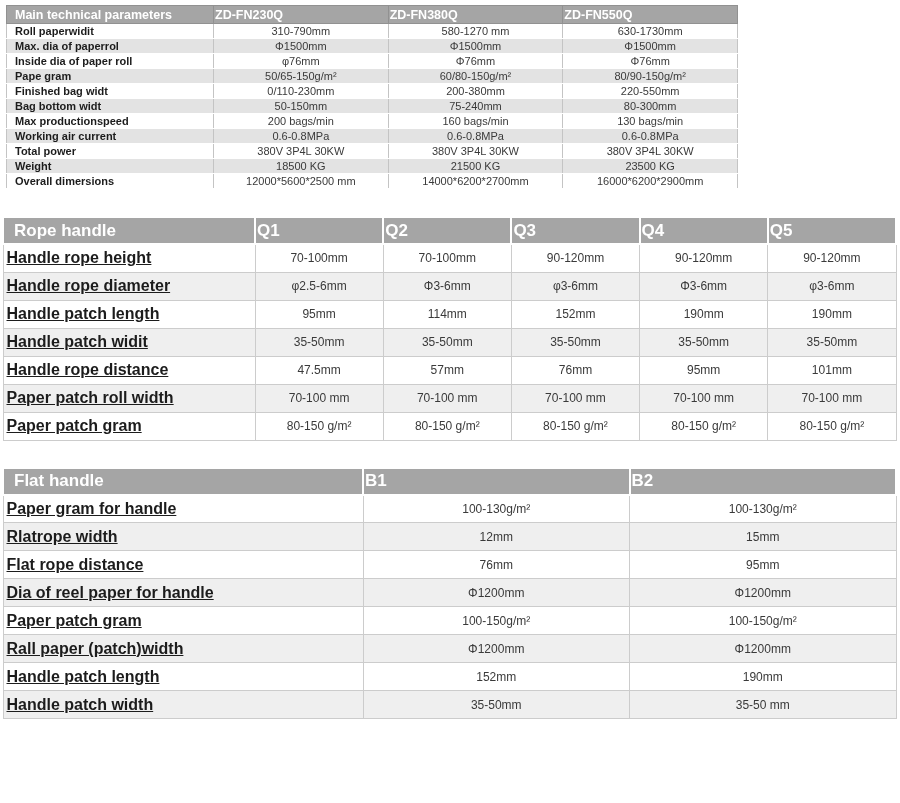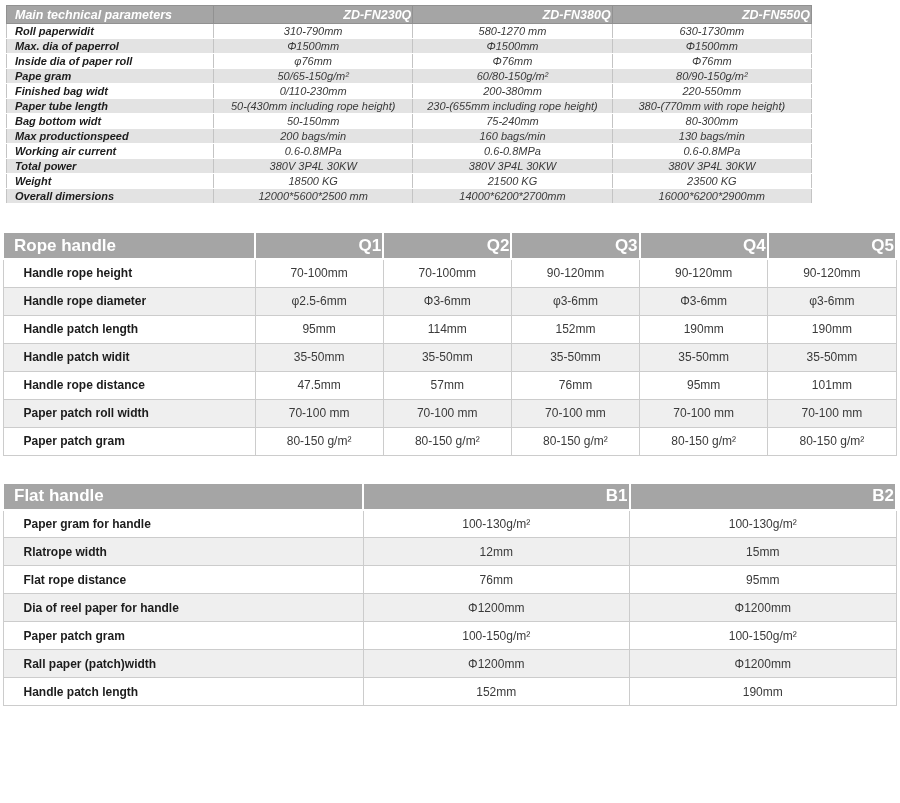--- a/index.html
+++ b/index.html
@@ -17,42 +17,41 @@
     font-family: "Liberation Sans", sans-serif;
   }
   table.spec {
     border-collapse: collapse;
     table-layout: fixed;
   }
   table.spec th {
     background: var(--header-bg);
     color: var(--header-text);
     font-weight: bold;
-    text-align: right;
+    text-align: left;
     overflow: hidden;
     white-space: nowrap;
   }
   table.spec th.title { text-align: left; }
   table.spec td {
     text-align: center;
     color: #3a3a3a;
     overflow: hidden;
     white-space: nowrap;
   }
   table.spec td.label {
     text-align: left;
     font-weight: bold;
     color: #1c1c1c;
   }
 
   
   table.t1 {
-    width: 806px;
+    width: 732px;
     margin: 5px 0 6px 6px;
-    font-style: italic;
   }
   table.t1 th {
     height: 18px;
     font-size: 12.5px;
     border: 1px solid #919191;
   }
   table.t1 th.title { padding-left: 8px; }
   table.t1 td {
     height: 15px;
     font-size: 11px;
@@ -78,22 +77,23 @@
     border: 2px solid #ffffff;
   }
   table.t2 th.title, table.t3 th.title { padding-left: 10px; }
   table.t2 td, table.t3 td {
     height: 28px;
     font-size: 12px;
     padding: 0 6px;
     border: 1px solid var(--grid);
   }
   table.t2 td.label, table.t3 td.label {
-    font-size: 12px;
-    padding-left: 20px;
+    font-size: 16px;
+    padding-left: 3px;
+    text-decoration: underline;
   }
   table.t2 tbody tr:nth-child(even) td,
   table.t3 tbody tr:nth-child(even) td { background: var(--stripe-light); }
   table.t2 col.c-label { width: 252px; }
   table.t3 col.c-label { width: 360px; }
 </style>
 </head>
 <body>
 
 <table class="spec t1">
@@ -136,26 +136,20 @@
         <td>60/80-150g/m²</td>
         <td>80/90-150g/m²</td>
       </tr>
       <tr>
         <td class="label">Finished bag widt</td>
         <td>0/110-230mm</td>
         <td>200-380mm</td>
         <td>220-550mm</td>
       </tr>
       <tr>
-        <td class="label">Paper tube length</td>
-        <td>50-(430mm including rope height)</td>
-        <td>230-(655mm including rope height)</td>
-        <td>380-(770mm with rope height)</td>
-      </tr>
-      <tr>
         <td class="label">Bag bottom widt</td>
         <td>50-150mm</td>
         <td>75-240mm</td>
         <td>80-300mm</td>
       </tr>
       <tr>
         <td class="label">Max productionspeed</td>
         <td>200 bags/min</td>
         <td>160 bags/min</td>
         <td>130 bags/min</td>
@@ -308,14 +302,19 @@
       <tr>
         <td class="label">Rall paper (patch)width</td>
         <td>Φ1200mm</td>
         <td>Φ1200mm</td>
       </tr>
       <tr>
         <td class="label">Handle patch length</td>
         <td>152mm</td>
         <td>190mm</td>
       </tr>
+      <tr>
+        <td class="label">Handle patch width</td>
+        <td>35-50mm</td>
+        <td>35-50 mm</td>
+      </tr>
     </tbody>
   </table>
 
 </body></html>

